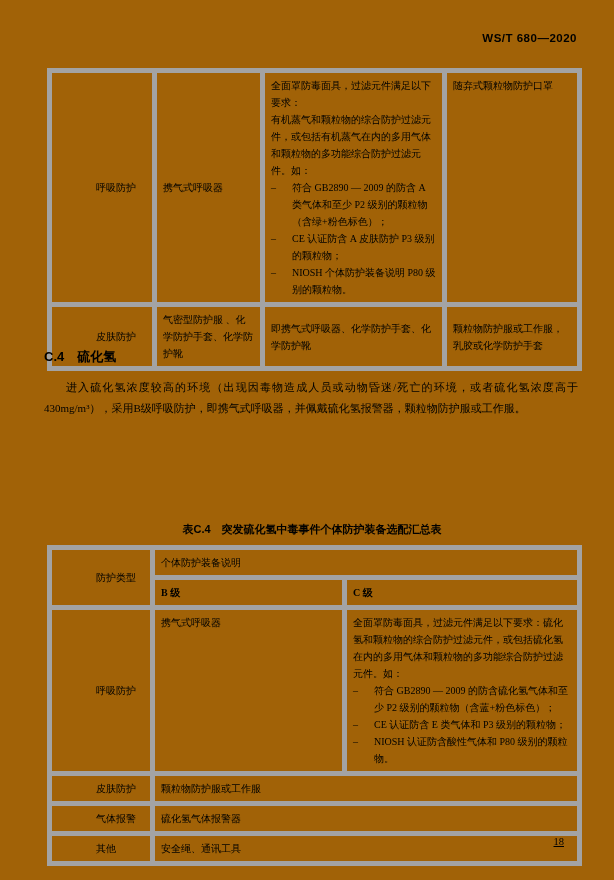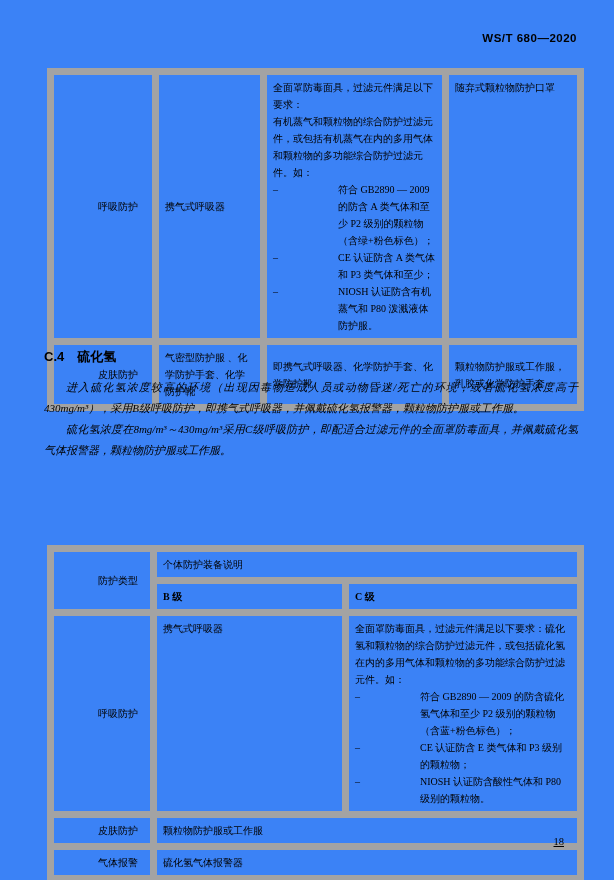--- a/index.html
+++ b/index.html
@@ -2,59 +2,59 @@
 <html><head>
 <meta charset="utf-8">
 <style>
   * { box-sizing: border-box; margin: 0; padding: 0; }
   html, body { background: #ffffff; }
   body {
     width: 614px; height: 880px; position: relative;
     font-family: "Liberation Serif", serif;
     color: #000;
   }
-  .page { position: relative; width: 614px; height: 880px; background: #3b82f6; overflow: hidden; }
+  .page { position: relative; width: 614px; height: 880px; background: #a16207; overflow: hidden; }
 
   .doc-header {
     position: absolute; top: 32px; right: 37px;
     font-family: "Liberation Sans", sans-serif;
     font-size: 11.5px; font-weight: bold; letter-spacing: 0.5px;
   }
 
   
   table { border-collapse: collapse; table-layout: fixed; }
   .tbl { position: absolute; left: 47px; width: 530px; border: 2px solid #000; }
   .tbl td {
-    border: 7px solid #a3a3a3;
+    border: 5px solid #a3a3a3;
     font-size: 10px; line-height: 17px;
     padding: 4px 6px;
     vertical-align: middle;
   }
   .tbl-top { top: 68px; }
   .tbl-c4  { top: 545px; }
 
   td.center { text-align: left; }
   td.vtop { vertical-align: top; }
   td.type-cell { font-weight: normal; padding-left: 44px; }
   .thick-top { border-top: 2px solid #000 !important; }
 
   .cell-list-item { display: flex; margin-top: 0; }
   .cell-list-item .dash { width: 21px; flex: 0 0 21px; }
-  .cell-list-item .li-text { flex: 1; margin-left: 44px; }
+  .cell-list-item .li-text { flex: 1; }
 
   
   .heading {
     position: absolute; top: 348px; left: 44px;
     font-family: "Liberation Sans", sans-serif;
     font-size: 13px; font-weight: bold;
   }
   .paragraphs { position: absolute; top: 377px; left: 44px; width: 534px; }
   .paragraphs p {
     font-size: 11px; line-height: 21px;
-    text-indent: 2em; text-align: justify; font-style: italic;
+    text-indent: 2em; text-align: justify;
   }
   .tbl-title {
     position: absolute; top: 522px; left: 47px; width: 530px;
     text-align: center;
     font-family: "Liberation Sans", sans-serif;
     font-size: 11px; font-weight: bold;
   }
   .page-num { position: absolute; top: 836px; right: 50px; font-size: 10.5px; text-decoration: underline; }
 </style>
 </head>
@@ -77,44 +77,44 @@
       <td class="center">携气式呼吸器</td>
       <td class="vtop">
         <div>全面罩防毒面具，过滤元件满足以下要求：</div>
         <div>有机蒸气和颗粒物的综合防护过滤元件，或包括有机蒸气在内的多用气体和颗粒物的多功能综合防护过滤元件。如：</div>
         <div class="cell-list-item">
           <span class="dash">–</span>
           <span class="li-text">符合 GB2890 — 2009 的防含 A 类气体和至少 P2 级别的颗粒物（含绿+粉色标色）；</span>
         </div>
         <div class="cell-list-item">
           <span class="dash">–</span>
-          <span class="li-text">CE 认证防含 A 类气体和 P3 类气体和至少；</span>
+          <span class="li-text">CE 认证防含 A 皮肤防护 P3 级别的颗粒物；</span>
         </div>
         <div class="cell-list-item">
           <span class="dash">–</span>
-          <span class="li-text">NIOSH 认证防含有机蒸气和 P80 泼溅液体防护服。</span>
+          <span class="li-text">NIOSH 个体防护装备说明 P80 级别的颗粒物。</span>
         </div>
       </td>
       <td class="vtop">随弃式颗粒物防护口罩</td>
     </tr>
     <tr>
       <td class="type-cell thick-top" style="height:34px">皮肤防护</td>
       <td class="thick-top">气密型防护服 、化学防护手套、化学防护靴</td>
       <td class="thick-top">即携气式呼吸器、化学防护手套、化学防护靴</td>
       <td class="thick-top">颗粒物防护服或工作服，乳胶或化学防护手套</td>
     </tr>
   </tbody>
     </table>
 
   <div class="heading">C.4　硫化氢</div>
   <div class="paragraphs">
     <p>进入硫化氢浓度较高的环境（出现因毒物造成人员或动物昏迷/死亡的环境，或者硫化氢浓度高于430mg/m³），采用B级呼吸防护，即携气式呼吸器，并佩戴硫化氢报警器，颗粒物防护服或工作服。</p>
-    <p>硫化氢浓度在8mg/m³～430mg/m³采用C级呼吸防护，即配适合过滤元件的全面罩防毒面具，并佩戴硫化氢气体报警器，颗粒物防护服或工作服。</p>
   </div>
 
+  <div class="tbl-title">表C.4　突发硫化氢中毒事件个体防护装备选配汇总表</div>
   <table class="tbl tbl-c4">
     <colgroup>
         <col style="width:103px">
         <col style="width:192px">
         <col style="width:235px">
       </colgroup>
     <tbody>
         <tr>
       <td class="type-cell" rowspan="2" style="height:41px">防护类型</td>
       <td class="center" colspan="2" style="font-weight:normal; height:20px">个体防护装备说明</td>

